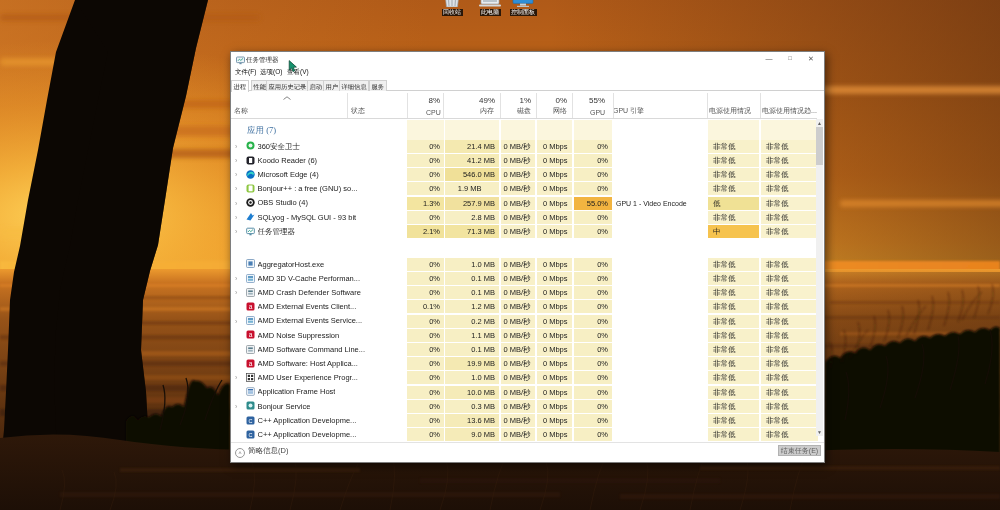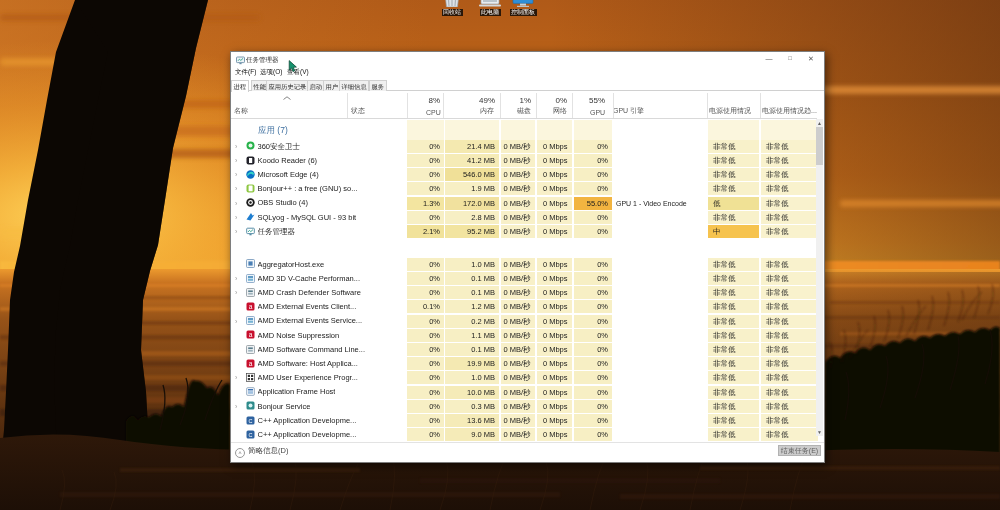--- a/index.html
+++ b/index.html
@@ -20,21 +20,21 @@
 .tab.sel { background:#fff; height:12px; z-index:2; }
 .hdr { position:absolute; left:0; top:41px; right:7px; height:26px; border-bottom:1px solid #d9d9d9; font-size:7px; color:#555; }
 .hv { position:absolute; top:3px; text-align:right; font-size:8px; color:#333; }
 .hl { position:absolute; bottom:2px; }
 .hsep { position:absolute; top:0; bottom:0; width:1px; background:#e2e2e2; }
 .rows { position:absolute; left:0; top:0; right:0; bottom:0; }
 .row { position:absolute; left:0; right:0; height:14.2px; font-size:7.5px; color:#1b1b1b; }
 .row .exp { position:absolute; left:4px; top:1.5px; color:#9a9a9a; font-weight:normal; font-size:7px; line-height:11px; }
 .ric { position:absolute; left:15px; top:2.2px; width:9px; height:9px; }
 .rn { position:absolute; left:26.5px; top:2.4px; white-space:nowrap; max-width:148px; overflow:hidden; }
-.sect { position:absolute; left:27px; bottom:2.5px; font-size:8.5px; color:#3c6e9f; }
+.sect { position:absolute; left:16px; bottom:2.5px; font-size:8.5px; color:#3c6e9f;font-family:Liberation Serif, serif; }
 .cl { position:absolute; top:0.6px; bottom:0.6px; font-style:normal; text-align:right; padding-right:4px; line-height:13px; white-space:nowrap; }
 .cl.eng { text-align:left; padding-left:2px; background:none; font-size:7px; }
 .cl.pw { text-align:left; padding-left:5px; }
 .sbar { position:absolute; right:1px; top:67px; width:7px; bottom:26px; background:#f0f0f0; }
 .sbar .ar { position:absolute; left:0; width:7px; height:8px; color:#606060; font-size:5px; text-align:center; line-height:8px; }
 .sbar .thumb { position:absolute; left:0; width:7px; top:8px; height:38px; background:#cdcdcd; }
 .fbar { position:absolute; left:0; right:0; bottom:0; height:20px; border-top:1px solid #e3e3e3; background:#fff; }
 .fless { position:absolute; left:4px; top:3px; font-size:7.5px; color:#444; }
 .fless .circ { display:inline-block; width:10px; height:10px; border:1px solid #999; border-radius:50%; text-align:center; line-height:9px; font-size:6px; color:#777; vertical-align:-2px; margin-right:3px; }
 .endbtn { position:absolute; right:3px; top:2px; width:43px; height:11px; background:#cccccc; border:1px solid #b2b2b2; color:#5f5f5f; font-size:7px; text-align:center; line-height:10px; }
@@ -332,37 +332,37 @@
         <i class="cl pw" style="left:530px;width:57px;background:#f9f2cd;">非常低</i>
       </div>
 <div class="row" style="top:129.8px">
         <b class="exp">›</b>
         <span class="ric"><svg width="9" height="9">
             <rect x="0.5" y="0.5" width="8" height="8" rx="2" fill="#8ec742"></rect>
             <rect x="2.6" y="1.6" width="4" height="5.6" rx="0.5" fill="#fff"></rect>
           </svg></span>
         <span class="rn">Bonjour++ : a free (GNU) so...</span>
         <i class="cl" style="left:176px;width:37px;background:#f7efc4;">0%</i>
-        <i class="cl" style="left:213.5px;width:54.5px;background:#f7efc4;">1.9 MB</i>
+        <i class="cl" style="left:213.5px;width:54.5px;background:#f7efc4;text-align:center;">1.9 MB</i>
         <i class="cl" style="left:270px;width:33.5px;background:#f8f0c8;">0 MB/秒</i>
         <i class="cl" style="left:306px;width:34.5px;background:#f8f0c8;">0 Mbps</i>
         <i class="cl" style="left:343px;width:38px;background:#f7efc4;">0%</i>
         <i class="cl pw" style="left:477px;width:50.5px;background:#f8f1ca;">非常低</i>
         <i class="cl pw" style="left:530px;width:57px;background:#f9f2cd;">非常低</i>
       </div>
 <div class="row" style="top:144.0px">
         <b class="exp">›</b>
         <span class="ric"><svg width="9" height="9">
             <circle cx="4.5" cy="4.5" r="4.2" fill="#1b1b1b"></circle>
             <circle cx="4.5" cy="4.5" r="2.4" fill="#fff"></circle>
             <circle cx="4.5" cy="4.5" r="1.2" fill="#1b1b1b"></circle>
           </svg></span>
         <span class="rn">OBS Studio (4)</span>
         <i class="cl" style="left:176px;width:37px;background:#f3e5a0;">1.3%</i>
-        <i class="cl" style="left:213.5px;width:54.5px;background:#f1e19e;">172.0 MB</i>
+        <i class="cl" style="left:213.5px;width:54.5px;background:#f1e19e;">257.9 MB</i>
         <i class="cl" style="left:270px;width:33.5px;background:#f8f0c8;">0 MB/秒</i>
         <i class="cl" style="left:306px;width:34.5px;background:#f8f0c8;">0 Mbps</i>
         <i class="cl" style="left:343px;width:38px;background:#f2b440;">55.0%</i>
         <i class="cl eng" style="left:383px;width:110px;">GPU 1 - Video Encode</i>
         <i class="cl pw" style="left:477px;width:50.5px;background:#f0e195;">低</i>
         <i class="cl pw" style="left:530px;width:57px;background:#f9f2cd;">非常低</i>
       </div>
 <div class="row" style="top:158.2px">
         <b class="exp">›</b>
         <span class="ric"><svg width="9" height="9">
@@ -379,21 +379,21 @@
       </div>
 <div class="row" style="top:172.4px">
         <b class="exp">›</b>
         <span class="ric"><svg width="9" height="9">
             <rect x="0.7" y="1.2" width="7.6" height="5.4" rx="0.8" fill="none" stroke="#5a8fa8" stroke-width="1"></rect>
             <path d="M2 5 L3.4 3.4 L4.8 4.6 L7 2.6" fill="none" stroke="#2b9f86" stroke-width="0.9"></path>
             <rect x="3.4" y="7" width="2.2" height="1.3" fill="#5a8fa8"></rect>
           </svg></span>
         <span class="rn">任务管理器</span>
         <i class="cl" style="left:176px;width:37px;background:#f1e29a;">2.1%</i>
-        <i class="cl" style="left:213.5px;width:54.5px;background:#f2e4a0;">95.2 MB</i>
+        <i class="cl" style="left:213.5px;width:54.5px;background:#f2e4a0;">71.3 MB</i>
         <i class="cl" style="left:270px;width:33.5px;background:#f8f0c8;">0 MB/秒</i>
         <i class="cl" style="left:306px;width:34.5px;background:#f8f0c8;">0 Mbps</i>
         <i class="cl" style="left:343px;width:38px;background:#f7efc4;">0%</i>
         <i class="cl pw" style="left:477px;width:50.5px;background:#f6c34e;">中</i>
         <i class="cl pw" style="left:530px;width:57px;background:#f9f2cd;">非常低</i>
       </div>
 <div class="row" style="top:205.2px">
         <span class="ric"><svg width="9" height="9">
             <rect x="0.5" y="0.5" width="8" height="8" rx="1" fill="#f2f7fb" stroke="#6f93b8" stroke-width="0.8"></rect>
             <rect x="2.4" y="2.4" width="4.2" height="4.2" fill="#4a7fb5"></rect>

